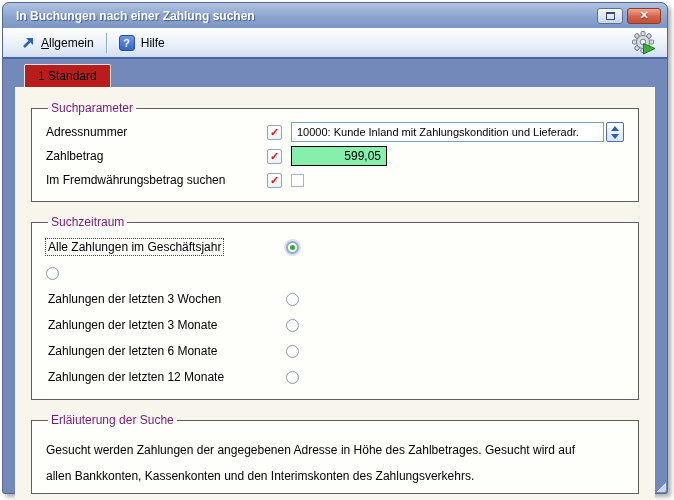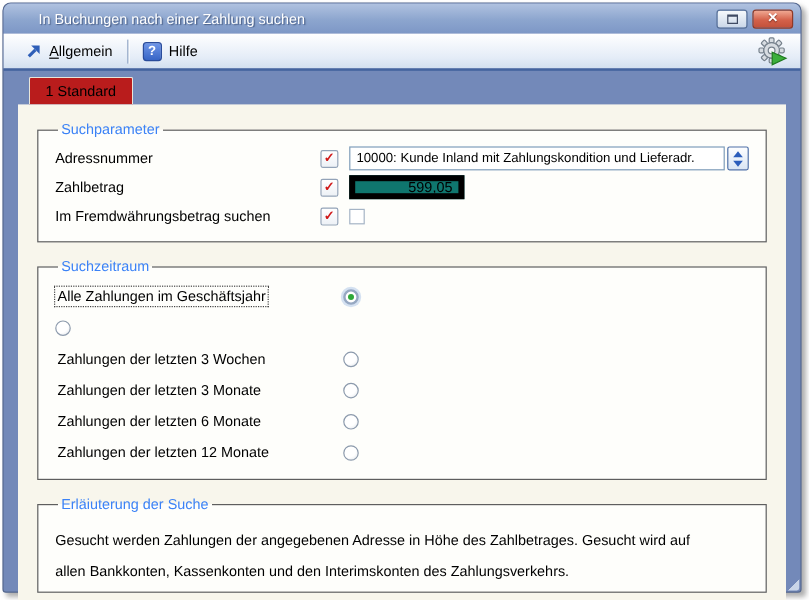--- a/index.html
+++ b/index.html
@@ -17,23 +17,23 @@
 
   
   .titlebar {
     height: 25px; flex: 0 0 25px;
     background: linear-gradient(#B0C2E0, #8CA5CE 55%, #7D97C6);
     border-radius: 6px 6px 0 0;
     display: flex; align-items: center;
     padding: 0 6px 0 13px;
   }
   .titlebar .title {
-    flex: 1; color: #fff; font-weight: normal; font-size: 12px;
+    flex: 1; color: #fff; font-weight: bold; font-size: 12px;
     text-shadow: 1px 1px 1px rgba(45,65,105,.75);
-    white-space: nowrap; overflow: hidden; margin-left: 16px;
+    white-space: nowrap; overflow: hidden;
   }
   .winbtn {
     height: 16px; margin-left: 4px; border-radius: 3px;
     display: flex; align-items: center; justify-content: center; cursor: default;
   }
   .btn-min {
     width: 26px;
     background: linear-gradient(#F6F9FC, #C9D6E8);
     border: 1px solid #5A7299;
   }
@@ -86,21 +86,21 @@
   .panel {
     flex: 1; margin: 0 12px 12px;
     background: #F8F6EC;
     padding: 14px 16px 10px;
     display: flex; flex-direction: column;
   }
   fieldset {
     border: 1px solid #5E5E5E; background: #FEFEFB;
     padding: 5px 14px 9px; margin-bottom: 13px;
   }
-  legend { color: #3b82f6; font-size: 12px; padding: 0 3px; margin-left: 2px; }
+  legend { color: #701a75; font-size: 12px; padding: 0 3px; margin-left: 2px; }
 
   .frow { display: flex; align-items: center; height: 24px; }
   .flabel { width: 221px; flex: 0 0 221px; }
   .redcheck {
     width: 15px; height: 15px; flex: 0 0 15px; margin-right: 9px;
     background: linear-gradient(#FFFFFF, #EDF1F6);
     border: 1px solid #93A3B8; border-radius: 2px;
     display: flex; align-items: center; justify-content: center;
   }
   .redcheck::after { content: "\2713"; color: #D01818; font-size: 11px;
@@ -117,21 +117,21 @@
     background: linear-gradient(#FDFEFF, #D9E5F4);
     border: 1px solid #4D6FA8; border-radius: 2px;
     display: flex; flex-direction: column; align-items: center;
     justify-content: center; gap: 3px;
   }
   .tri-up { width: 0; height: 0; border-left: 4px solid transparent;
     border-right: 4px solid transparent; border-bottom: 5px solid #2B5DBB; }
   .tri-down { width: 0; height: 0; border-left: 4px solid transparent;
     border-right: 4px solid transparent; border-top: 5px solid #2B5DBB; }
   input.num {
-    width: 96px; height: 20px; border: 5px solid #000000; background: #0f766e;
+    width: 96px; height: 20px; border: 1px solid #000000; background: #86efac;
     text-align: right; padding: 0 5px; font-size: 12px;
     font-family: "Liberation Sans", sans-serif;
   }
   .checkbox { width: 13px; height: 13px; background: #fff;
     border: 1px solid #A5B4C5; }
 
   .orow { display: flex; align-items: center; height: 26px; }
   .olabel { width: 240px; flex: 0 0 240px; }
   .olabel span { display: inline-block; padding: 1px 2px; }
   .olabel.focused span { outline: 1px dotted #444; }

